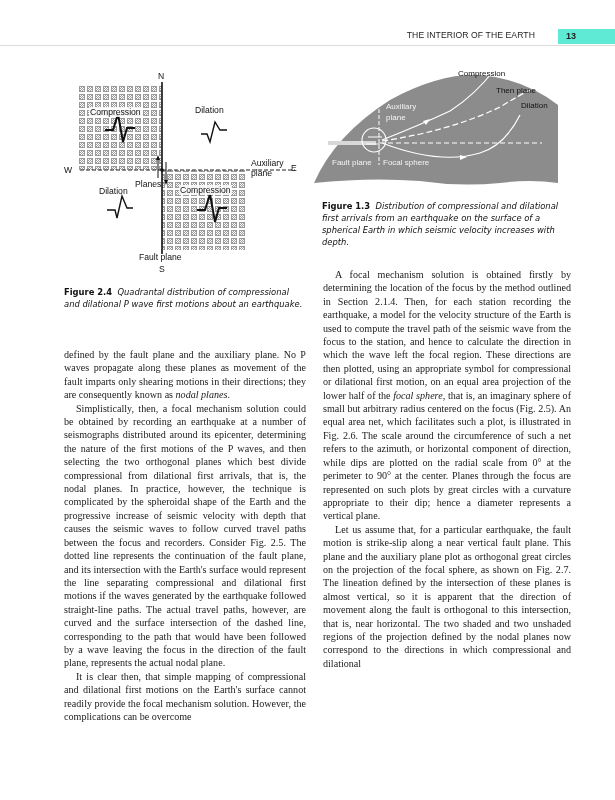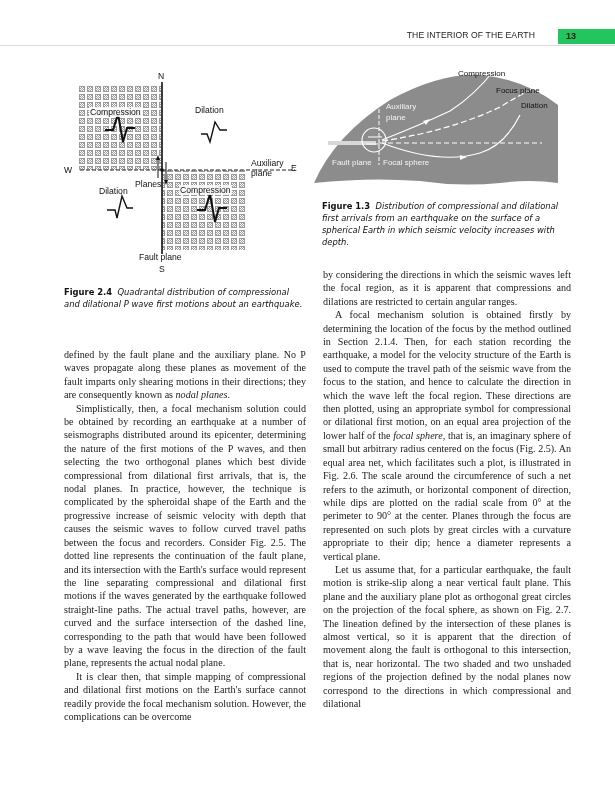--- a/index.html
+++ b/index.html
@@ -1,19 +1,19 @@
 <!DOCTYPE html>
 <html><head>
 <meta charset="utf-8">
 <style>
   html, body { margin: 0; padding: 0; }
   body { width: 615px; height: 800px; background: #ffffff; position: relative; overflow: hidden; }
   .running-head { position: absolute; top: 29px; left: 0; width: 603px; height: 16px; }
   .rh-title { position: absolute; right: 68px; top: 1px; font-family: "Liberation Sans", sans-serif; font-size: 8.6px; color: #222; letter-spacing: 0.1px; }
-  .rh-num { position: absolute; left: 558px; top: 0; width: 57px; height: 15px; background: #22c55e; font-family: "Liberation Sans", sans-serif; font-weight: bold; font-size: 9px; color: #222; padding-left: 8px; box-sizing: border-box; line-height: 15px; }
+  .rh-num { position: absolute; left: 558px; top: 0; width: 57px; height: 15px; background: #5eead4; font-family: "Liberation Sans", sans-serif; font-weight: bold; font-size: 9px; color: #222; padding-left: 8px; box-sizing: border-box; line-height: 15px; }
   .rh-rule { position: absolute; left: 0; top: 16px; width: 615px; height: 1px; background: #dcdcdc; }
 
   
   .fig24 { position: absolute; left: 55px; top: 70px; width: 260px; height: 210px; }
   .fig24 svg { position: absolute; left: 0; top: 0; }
   .lbl { position: absolute; font-family: "Liberation Sans", sans-serif; font-size: 8.6px; color: #111; white-space: nowrap; }
   .lbl.bg { background: rgba(255,255,255,0.85); padding: 0 1px; }
 
   
   .fig25 { position: absolute; left: 310px; top: 65px; width: 265px; height: 125px; }
@@ -115,36 +115,35 @@
 
     <path d="M72,75 Q110,60 140,46 Q165,30 185,4" fill="none" stroke="#fff" stroke-width="1.2"></path>
     <polygon points="113,56 120,54 116,60" fill="#fff"></polygon>
 
     <path d="M72,76 Q140,66 190,42 Q210,30 225,22" fill="none" stroke="#fff" stroke-width="1.2" stroke-dasharray="6,3"></path>
 
     <path d="M72,78 Q130,100 170,88 Q195,80 210,50" fill="none" stroke="#fff" stroke-width="1.2"></path>
     <polygon points="150,90 157,92 150,95" fill="#fff"></polygon>
   </svg>
   <span class="lbl25 dark" style="left:148px; top:4px;">Compression</span>
-  <span class="lbl25 dark" style="left:186px; top:21px;">Focus plane</span>
+  <span class="lbl25 dark" style="left:186px; top:21px;">Then plane</span>
   <span class="lbl25 dark" style="left:211px; top:36px;">Dilation</span>
   <span class="lbl25 light" style="left:76px; top:37px;">Auxiliary</span>
   <span class="lbl25 light" style="left:76px; top:48px;">plane</span>
   <span class="lbl25 light" style="left:22px; top:93px;">Fault plane</span>
   <span class="lbl25 light" style="left:73px; top:93px;">Focal sphere</span>
 </div>
 
 <div class="caption" style="left:322px; top:200px; width:248px;">
   <span class="fignum">Figure 1.3</span>&nbsp;
   <span>Distribution of compressional and dilational first arrivals from an earthquake on the surface of a spherical Earth in which seismic velocity increases with depth.</span>
 </div>
 
 <div class="col" style="left:64px; top:348px; width:242px;">
   <p><span>defined by the fault plane and the auxiliary plane. No P waves propagate along these planes as movement of the fault imparts only shearing motions in their directions; they are consequently known as </span><span class="it">nodal planes</span><span>.</span></p>
   <p class="indent">Simplistically, then, a focal mechanism solution could be obtained by recording an earthquake at a number of seismographs distributed around its epicenter, determining the nature of the first motions of the P waves, and then selecting the two orthogonal planes which best divide compressional from dilational first arrivals, that is, the nodal planes. In practice, however, the technique is complicated by the spheroidal shape of the Earth and the progressive increase of seismic velocity with depth that causes the seismic waves to follow curved travel paths between the focus and recorders. Consider Fig. 2.5. The dotted line represents the continuation of the fault plane, and its intersection with the Earth's surface would represent the line separating compressional and dilational first motions if the waves generated by the earthquake followed straight-line paths. The actual travel paths, however, are curved and the surface intersection of the dashed line, corresponding to the path that would have been followed by a wave leaving the focus in the direction of the fault plane, represents the actual nodal plane.</p>
   <p class="indent">It is clear then, that simple mapping of compressional and dilational first motions on the Earth's surface cannot readily provide the focal mechanism solution. However, the complications can be overcome</p>
 </div>
 
 <div class="col" style="left:323px; top:268px; width:248px;">
-  <p>by considering the directions in which the seismic waves left the focal region, as it is apparent that compressions and dilations are restricted to certain angular ranges.</p>
   <p class="indent"><span>A focal mechanism solution is obtained firstly by determining the location of the focus by the method outlined in Section 2.1.4. Then, for each station recording the earthquake, a model for the velocity structure of the Earth is used to compute the travel path of the seismic wave from the focus to the station, and hence to calculate the direction in which the wave left the focal region. These directions are then plotted, using an appropriate symbol for compressional or dilational first motion, on an equal area projection of the lower half of the </span><span class="it">focal sphere</span><span>, that is, an imaginary sphere of small but arbitrary radius centered on the focus (Fig. 2.5). An equal area net, which facilitates such a plot, is illustrated in Fig. 2.6. The scale around the circumference of such a net refers to the azimuth, or horizontal component of direction, while dips are plotted on the radial scale from 0° at the perimeter to 90° at the center. Planes through the focus are represented on such plots by great circles with a curvature appropriate to their dip; hence a diameter represents a vertical plane.</span></p>
   <p class="indent">Let us assume that, for a particular earthquake, the fault motion is strike-slip along a near vertical fault plane. This plane and the auxiliary plane plot as orthogonal great circles on the projection of the focal sphere, as shown on Fig. 2.7. The lineation defined by the intersection of these planes is almost vertical, so it is apparent that the direction of movement along the fault is orthogonal to this intersection, that is, near horizontal. The two shaded and two unshaded regions of the projection defined by the nodal planes now correspond to the directions in which compressional and dilational</p>
 </div>
 
 </body></html>

